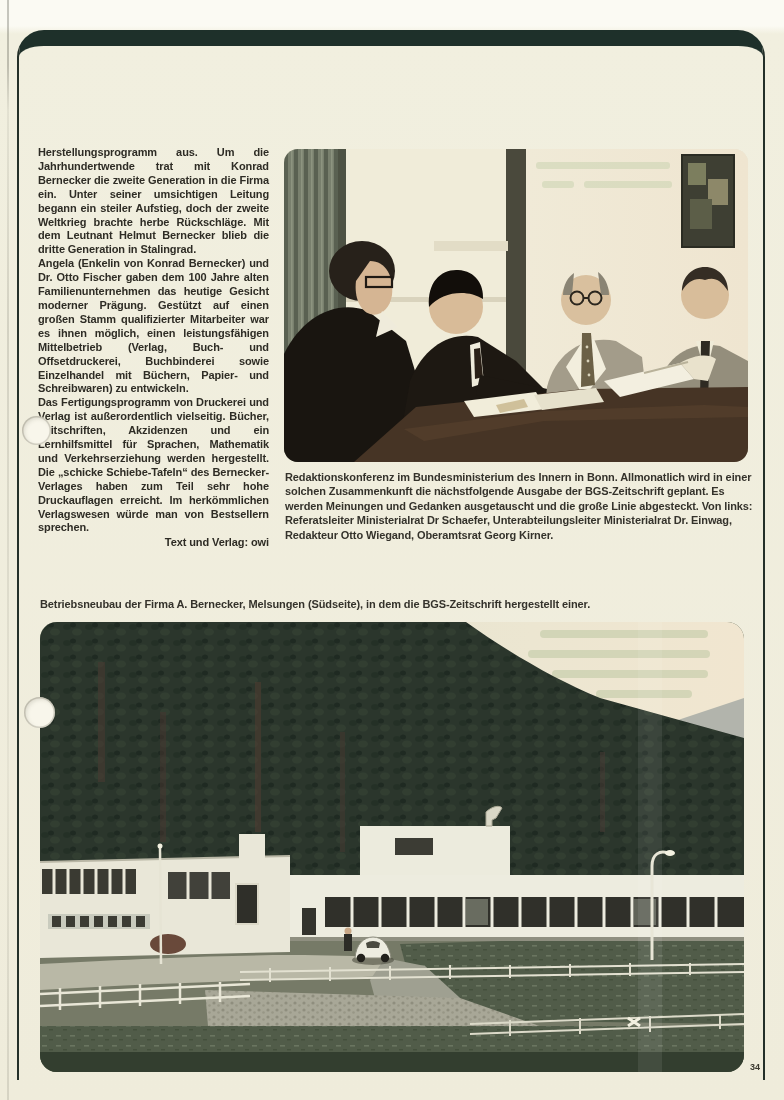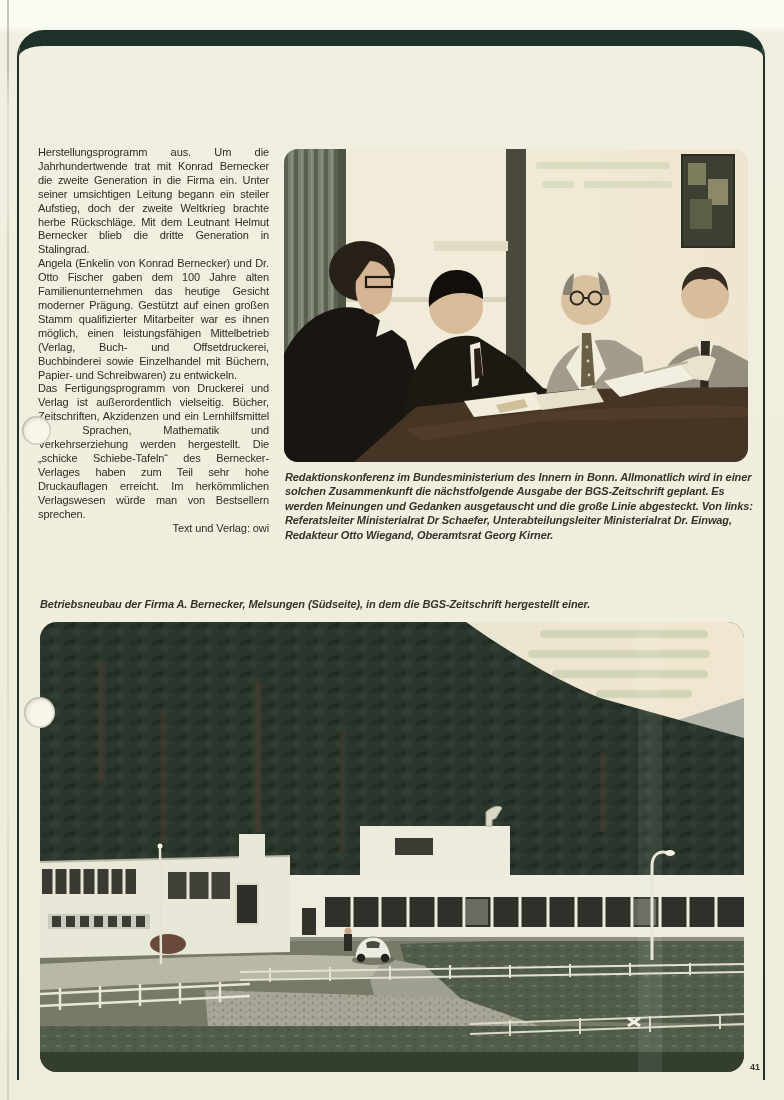--- a/index.html
+++ b/index.html
@@ -11,30 +11,30 @@
   }
   .paper-edge{position:absolute;left:7px;top:0;width:2px;height:1100px;
     background:linear-gradient(rgba(60,60,50,.28) 0 6%,rgba(60,60,50,.08) 10%,rgba(60,60,50,.16) 30%,rgba(60,60,50,.06) 70%,rgba(60,60,50,.14) 100%);}
   .frame{
     position:absolute;left:17px;top:30px;width:748px;height:1050px;box-sizing:border-box;
     border-top:16px solid #1e302a;border-left:2px solid #243029;border-right:2px solid #243029;
     border-radius:27px 27px 0 0;
   }
   .article{
     position:absolute;left:38px;top:146px;width:231px;
-    font-size:11px;line-height:13.9px;font-weight:normal;letter-spacing:-.1px;
+    font-size:11px;line-height:13.9px;font-weight:bold;letter-spacing:-.1px;
     text-align:justify;
   }
   .article p{margin:0;}
   .credit{text-align:right;margin-top:1px;}
   .photo{position:absolute;overflow:hidden;border-radius:14px;background:#e9e3cf;}
   .photo-meeting{left:284px;top:149px;width:464px;height:313px;}
   .photo-building{left:40px;top:622px;width:704px;height:450px;border-radius:17px;background:#35402f;}
   .caption{
-    position:absolute;font-size:11px;line-height:14.4px;font-style:italic;font-weight:bold;
+    position:absolute;font-size:11px;line-height:14.4px;font-weight:bold;
     letter-spacing:-.1px;color:#34322b;text-align:left;
   }
   .caption-meeting{left:285px;top:470px;width:468px;}
   .caption-building{left:40px;top:597px;width:710px;}
   .page-number{position:absolute;left:750px;top:1062px;font-size:9px;font-weight:bold;color:#3a382f;}
   .punch{position:absolute;border-radius:50%;background:#f8f6eb;
     box-shadow:inset 0 0 0 1.5px rgba(90,85,70,.22), inset 2px 2px 4px rgba(120,115,95,.25);}
   .punch-1{left:22px;top:416px;width:29px;height:29px;}
   .punch-2{left:24px;top:697px;width:31px;height:31px;}
   svg{display:block;}
@@ -309,13 +309,13 @@
         <line x1="680" y1="392" x2="680" y2="407"></line>
       <path d="M588,396 l12,8 m0,-8 l-12,8" stroke="#f2f0e0" stroke-width="3"></path>
     </g>
     <rect x="598" y="0" width="24" height="450" fill="#ffffff" opacity="0.08"></rect>
   </svg>
 </div>
 
 <div class="punch punch-1"></div>
 <div class="punch punch-2"></div>
 
-<div class="page-number">41</div>
+<div class="page-number">34</div>
 
 </body></html>

